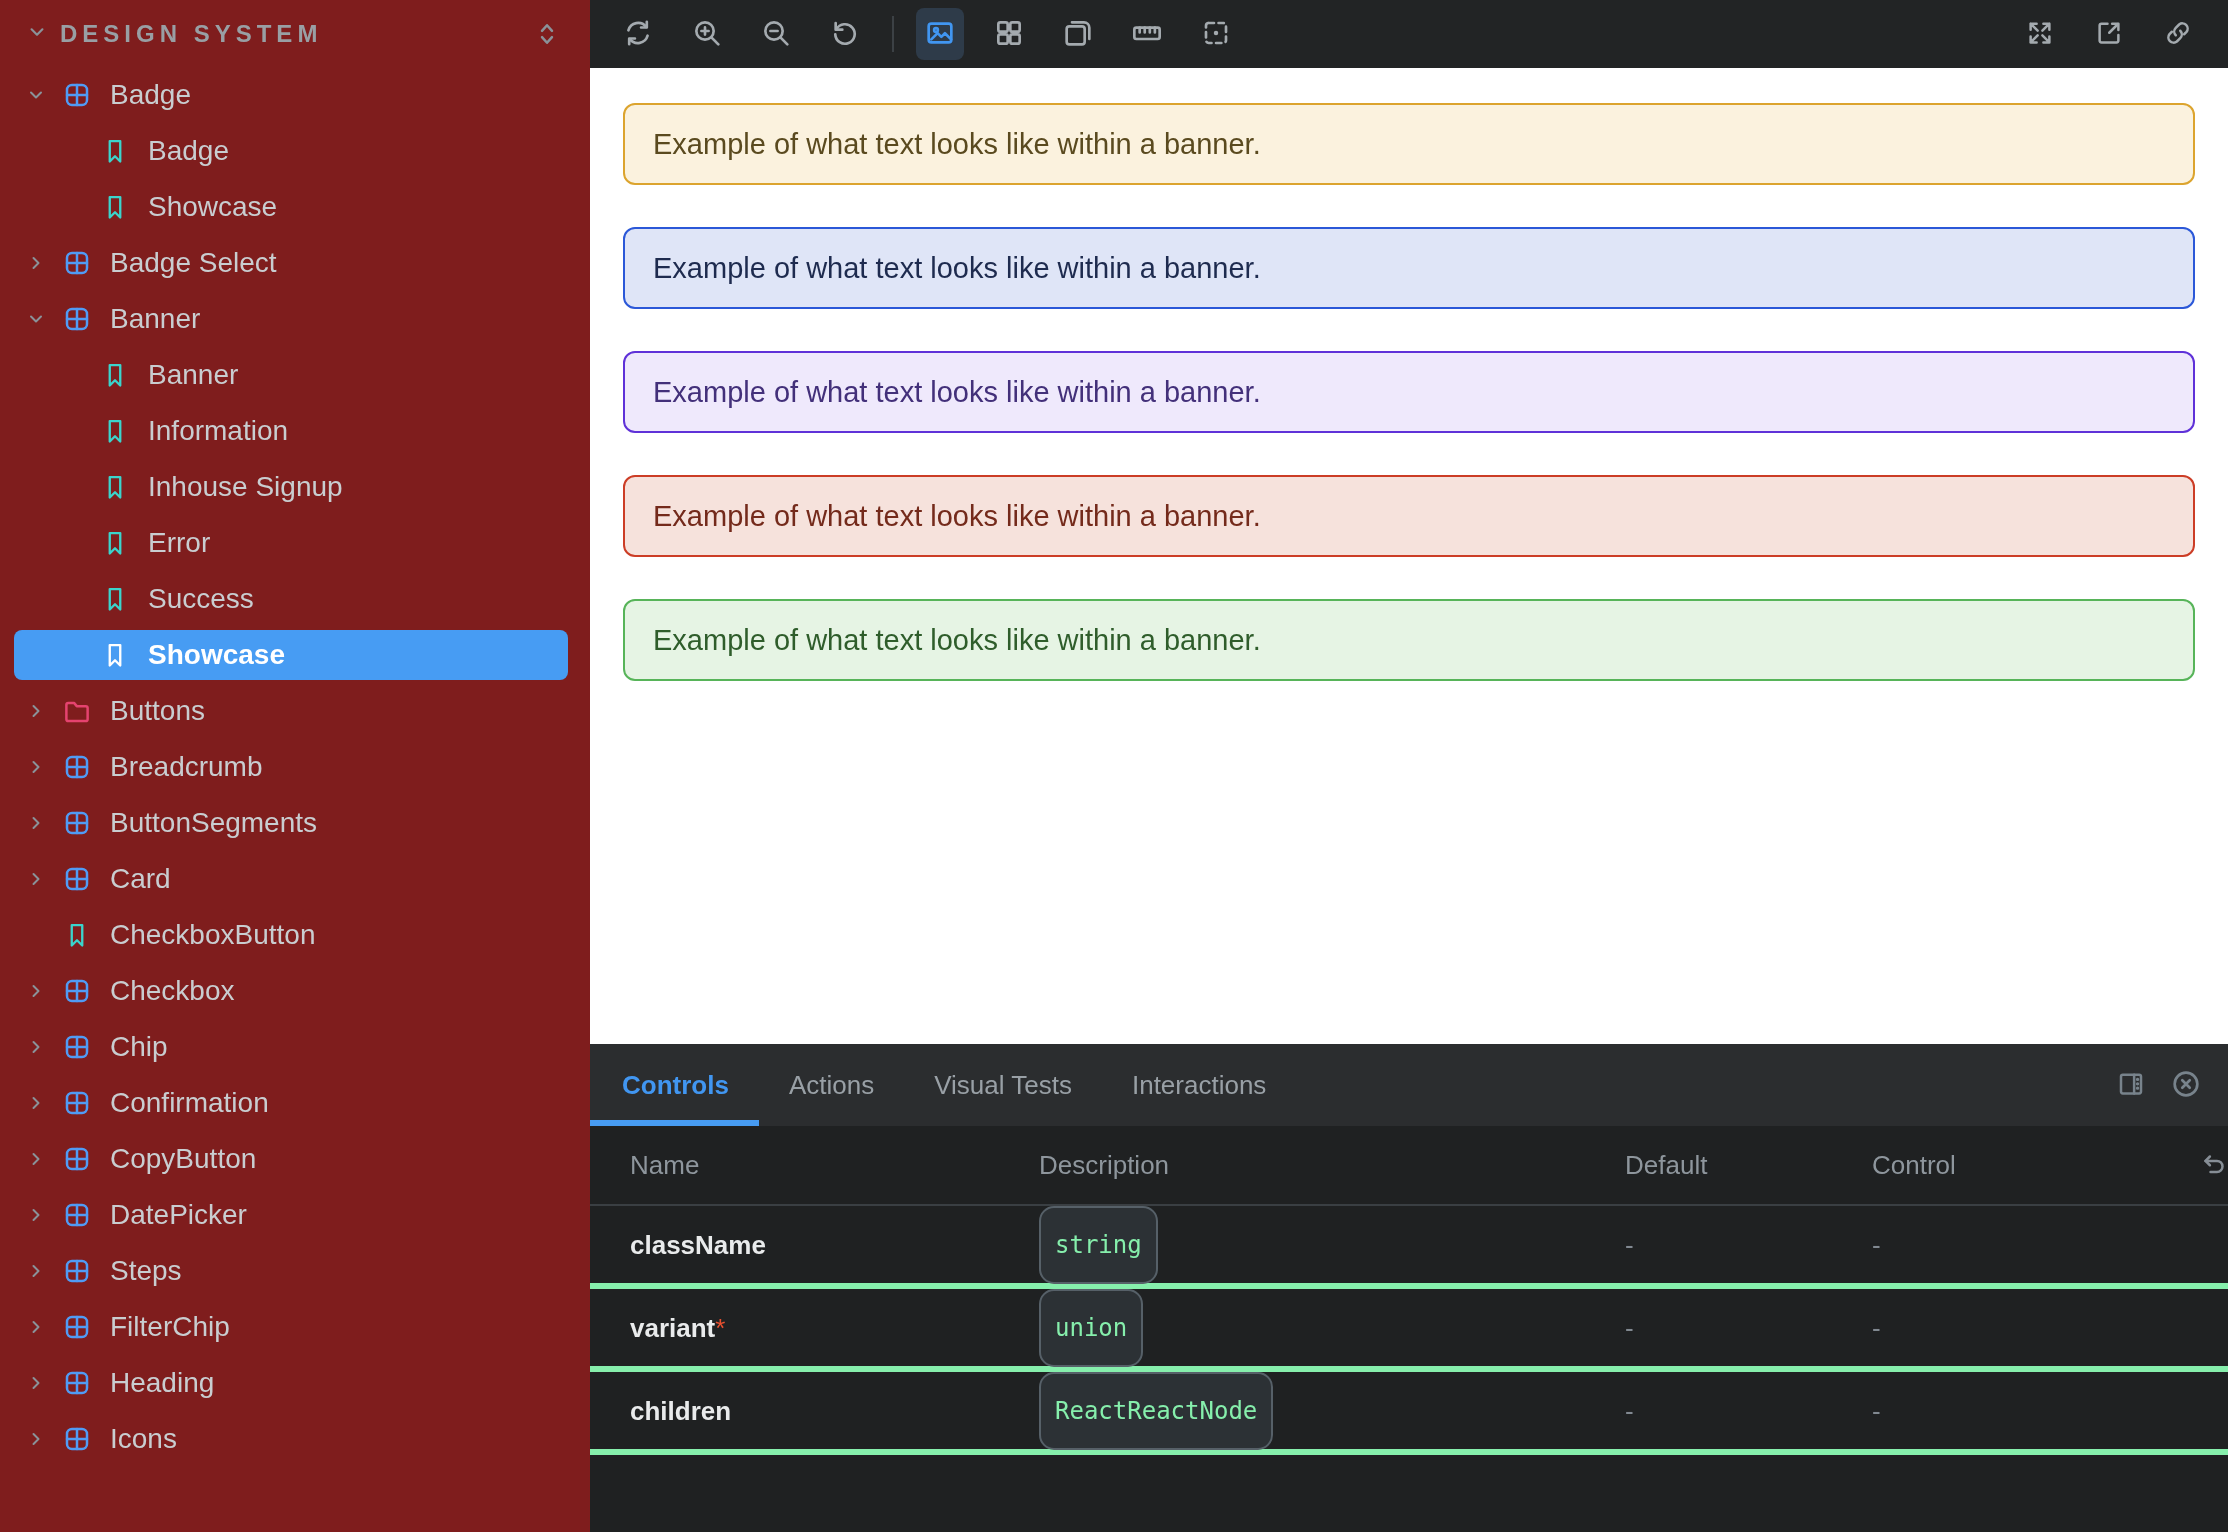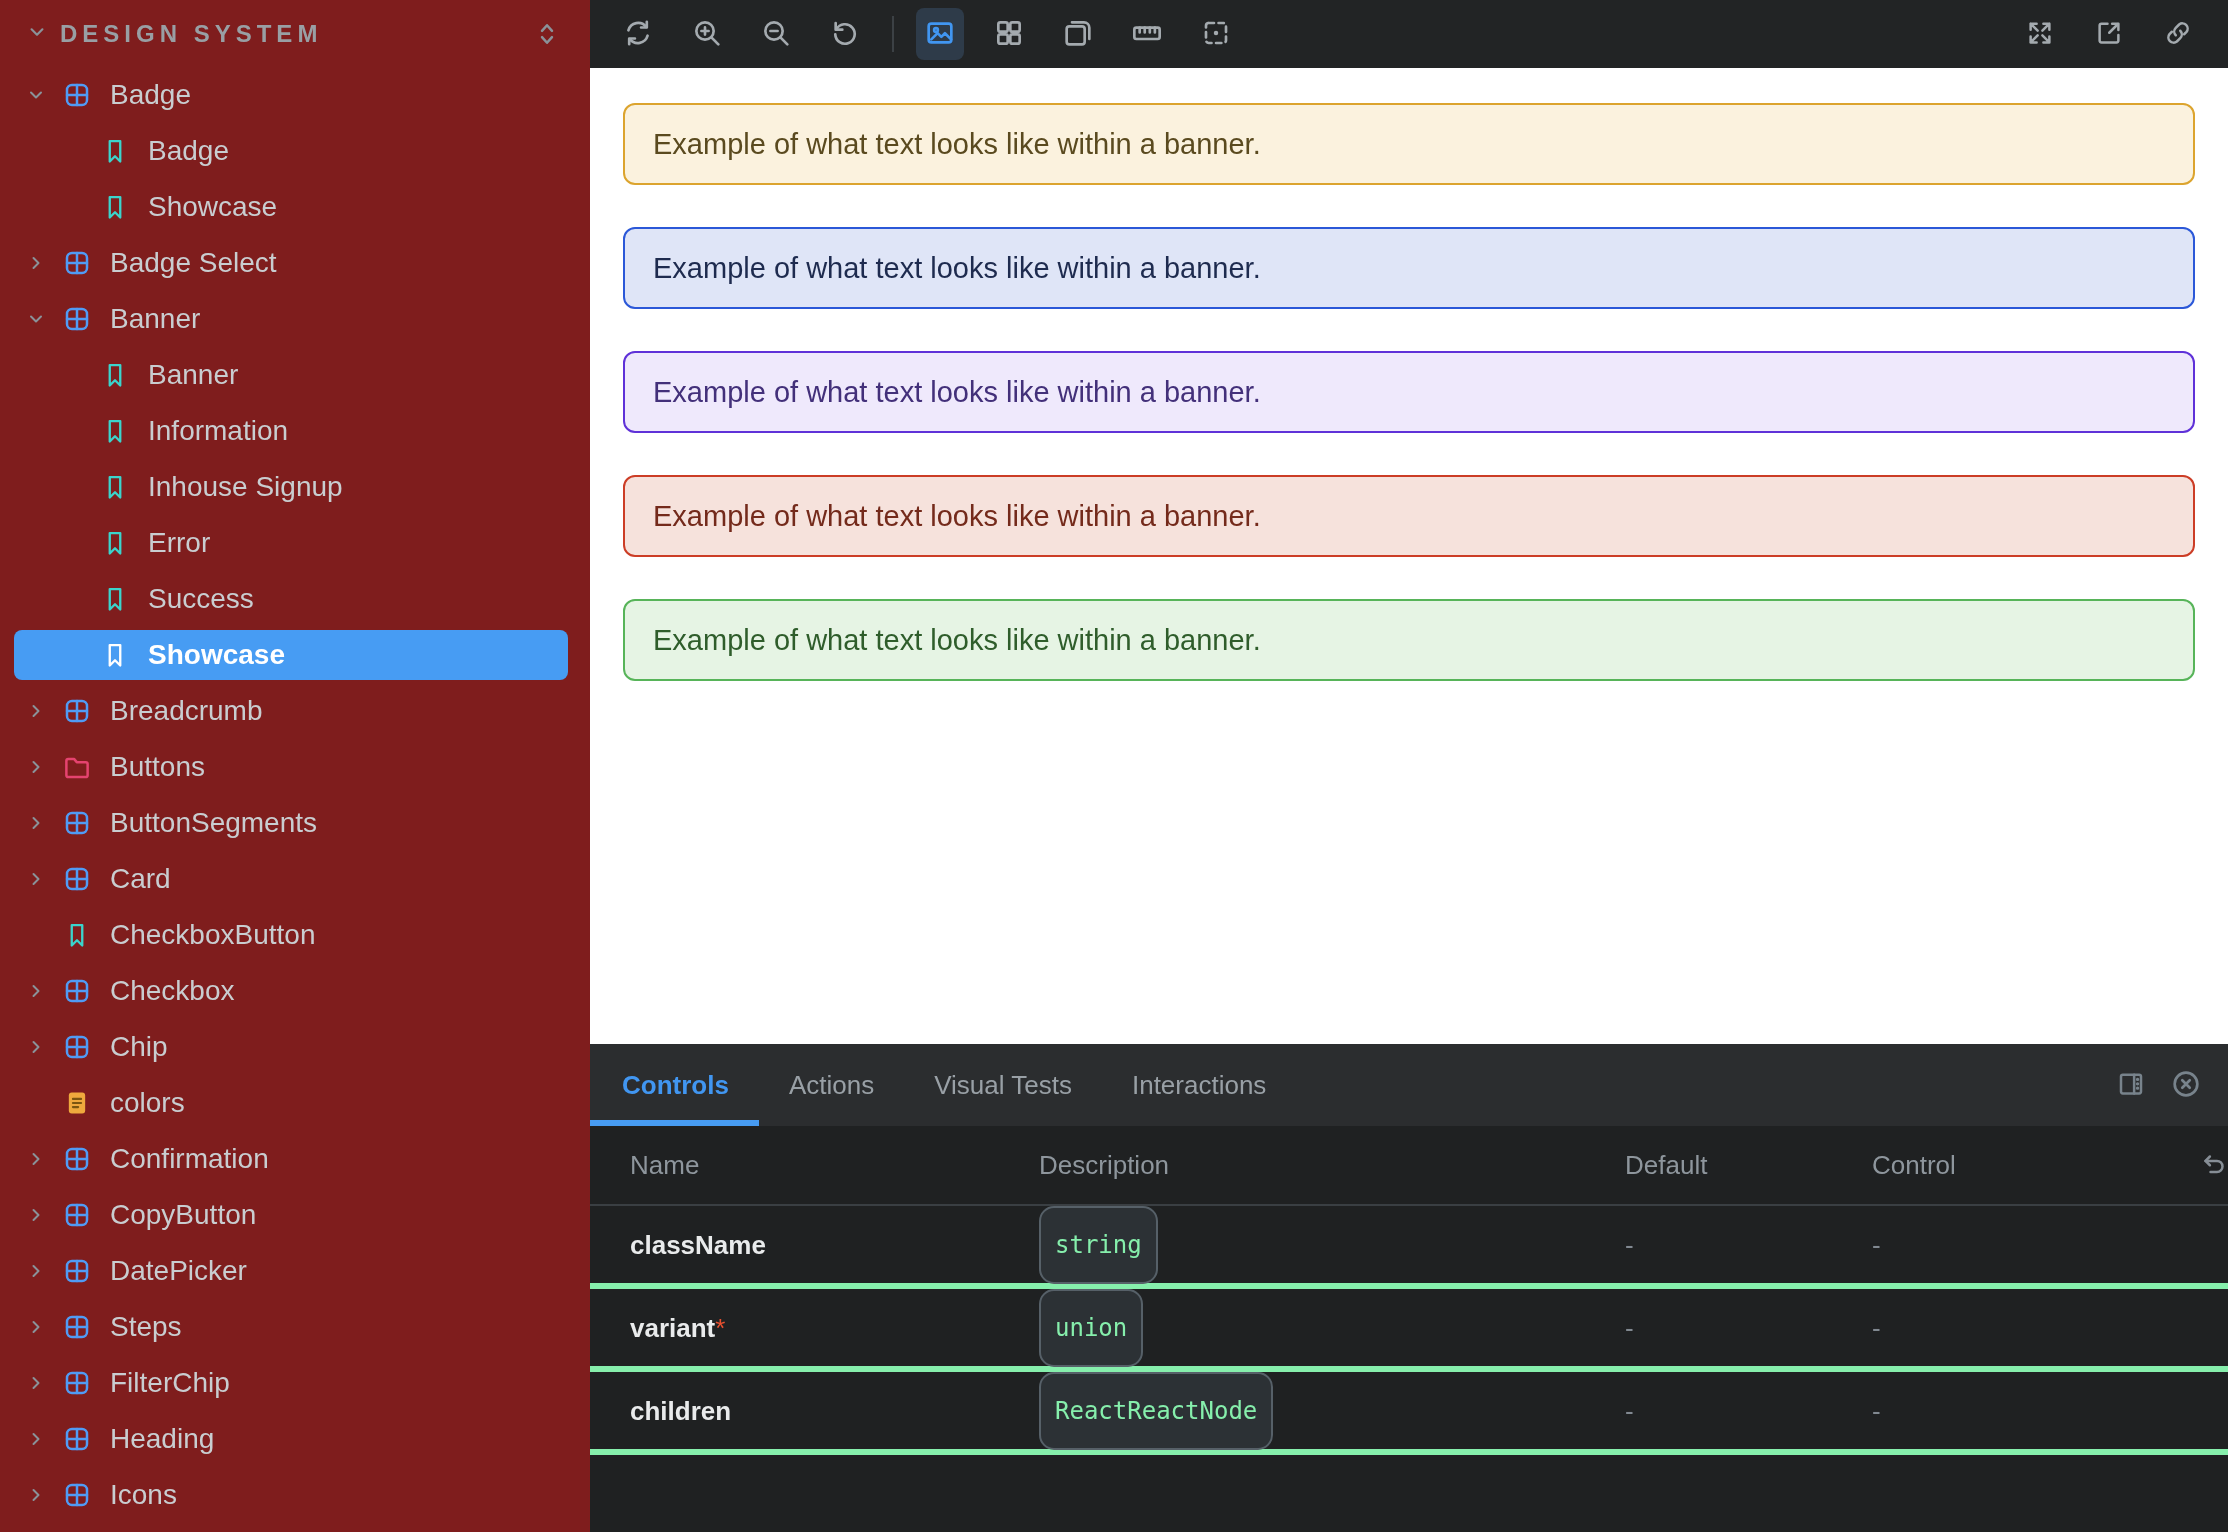--- a/index.html
+++ b/index.html
@@ -184,52 +184,52 @@
           </span>
           <span class="tree-label">Showcase</span>
         </div>
         <div class="tree-row">
           <span class="twisty">
             <svg width="26" height="26" viewBox="0 0 24 24" fill="none" stroke="#8A9299" stroke-width="2" stroke-linecap="round" stroke-linejoin="round">
               <path d="M9.5 7l5 5-5 5"></path>
             </svg>
           </span>
           <span class="node-icon">
-            <svg width="30" height="30" viewBox="0 0 24 24" fill="none" stroke="#509BF5" stroke-width="2" stroke-linecap="round" stroke-linejoin="round">
-              <rect x="4" y="4" width="16" height="16" rx="4"></rect>
-              <path d="M12 4v16M4 12h16"></path>
-            </svg>
-          </span>
-          <span class="tree-label">Breadcrumb</span>
-        </div>
-        <div class="tree-row">
-          <span class="twisty">
-            <svg width="26" height="26" viewBox="0 0 24 24" fill="none" stroke="#8A9299" stroke-width="2" stroke-linecap="round" stroke-linejoin="round">
-              <path d="M9.5 7l5 5-5 5"></path>
-            </svg>
-          </span>
-          <span class="node-icon">
             <svg width="30" height="30" viewBox="0 0 24 24" fill="none" stroke="#E5436F" stroke-width="2" stroke-linecap="round" stroke-linejoin="round">
               <path d="M3.5 7a1.5 1.5 0 0 1 1.5-1.5h4.6l2.2 2.6h7.2A1.5 1.5 0 0 1 20.5 9.6v8.9a1.5 1.5 0 0 1-1.5 1.5H5a1.5 1.5 0 0 1-1.5-1.5z"></path>
             </svg>
           </span>
           <span class="tree-label">Buttons</span>
         </div>
         <div class="tree-row">
           <span class="twisty">
             <svg width="26" height="26" viewBox="0 0 24 24" fill="none" stroke="#8A9299" stroke-width="2" stroke-linecap="round" stroke-linejoin="round">
               <path d="M9.5 7l5 5-5 5"></path>
             </svg>
           </span>
           <span class="node-icon">
             <svg width="30" height="30" viewBox="0 0 24 24" fill="none" stroke="#509BF5" stroke-width="2" stroke-linecap="round" stroke-linejoin="round">
               <rect x="4" y="4" width="16" height="16" rx="4"></rect>
               <path d="M12 4v16M4 12h16"></path>
             </svg>
           </span>
+          <span class="tree-label">Breadcrumb</span>
+        </div>
+        <div class="tree-row">
+          <span class="twisty">
+            <svg width="26" height="26" viewBox="0 0 24 24" fill="none" stroke="#8A9299" stroke-width="2" stroke-linecap="round" stroke-linejoin="round">
+              <path d="M9.5 7l5 5-5 5"></path>
+            </svg>
+          </span>
+          <span class="node-icon">
+            <svg width="30" height="30" viewBox="0 0 24 24" fill="none" stroke="#509BF5" stroke-width="2" stroke-linecap="round" stroke-linejoin="round">
+              <rect x="4" y="4" width="16" height="16" rx="4"></rect>
+              <path d="M12 4v16M4 12h16"></path>
+            </svg>
+          </span>
           <span class="tree-label">ButtonSegments</span>
         </div>
         <div class="tree-row">
           <span class="twisty">
             <svg width="26" height="26" viewBox="0 0 24 24" fill="none" stroke="#8A9299" stroke-width="2" stroke-linecap="round" stroke-linejoin="round">
               <path d="M9.5 7l5 5-5 5"></path>
             </svg>
           </span>
           <span class="node-icon">
             <svg width="30" height="30" viewBox="0 0 24 24" fill="none" stroke="#509BF5" stroke-width="2" stroke-linecap="round" stroke-linejoin="round">
@@ -267,29 +267,20 @@
               <path d="M9.5 7l5 5-5 5"></path>
             </svg>
           </span>
           <span class="node-icon">
             <svg width="30" height="30" viewBox="0 0 24 24" fill="none" stroke="#509BF5" stroke-width="2" stroke-linecap="round" stroke-linejoin="round">
               <rect x="4" y="4" width="16" height="16" rx="4"></rect>
               <path d="M12 4v16M4 12h16"></path>
             </svg>
           </span>
           <span class="tree-label">Chip</span>
-        </div>
-        <div class="tree-row top-leaf">
-          <span class="node-icon">
-            <svg width="28" height="28" viewBox="0 0 24 24">
-              <rect x="5" y="3" width="14" height="18" rx="2.5" fill="#EFA93D"></rect>
-              <path d="M8.5 8.5h7M8.5 12h7M8.5 15.5h4.5" stroke="#7A5510" stroke-width="1.8" stroke-linecap="round"></path>
-            </svg>
-          </span>
-          <span class="tree-label">colors</span>
         </div>
         <div class="tree-row">
           <span class="twisty">
             <svg width="26" height="26" viewBox="0 0 24 24" fill="none" stroke="#8A9299" stroke-width="2" stroke-linecap="round" stroke-linejoin="round">
               <path d="M9.5 7l5 5-5 5"></path>
             </svg>
           </span>
           <span class="node-icon">
             <svg width="30" height="30" viewBox="0 0 24 24" fill="none" stroke="#509BF5" stroke-width="2" stroke-linecap="round" stroke-linejoin="round">
               <rect x="4" y="4" width="16" height="16" rx="4"></rect>

